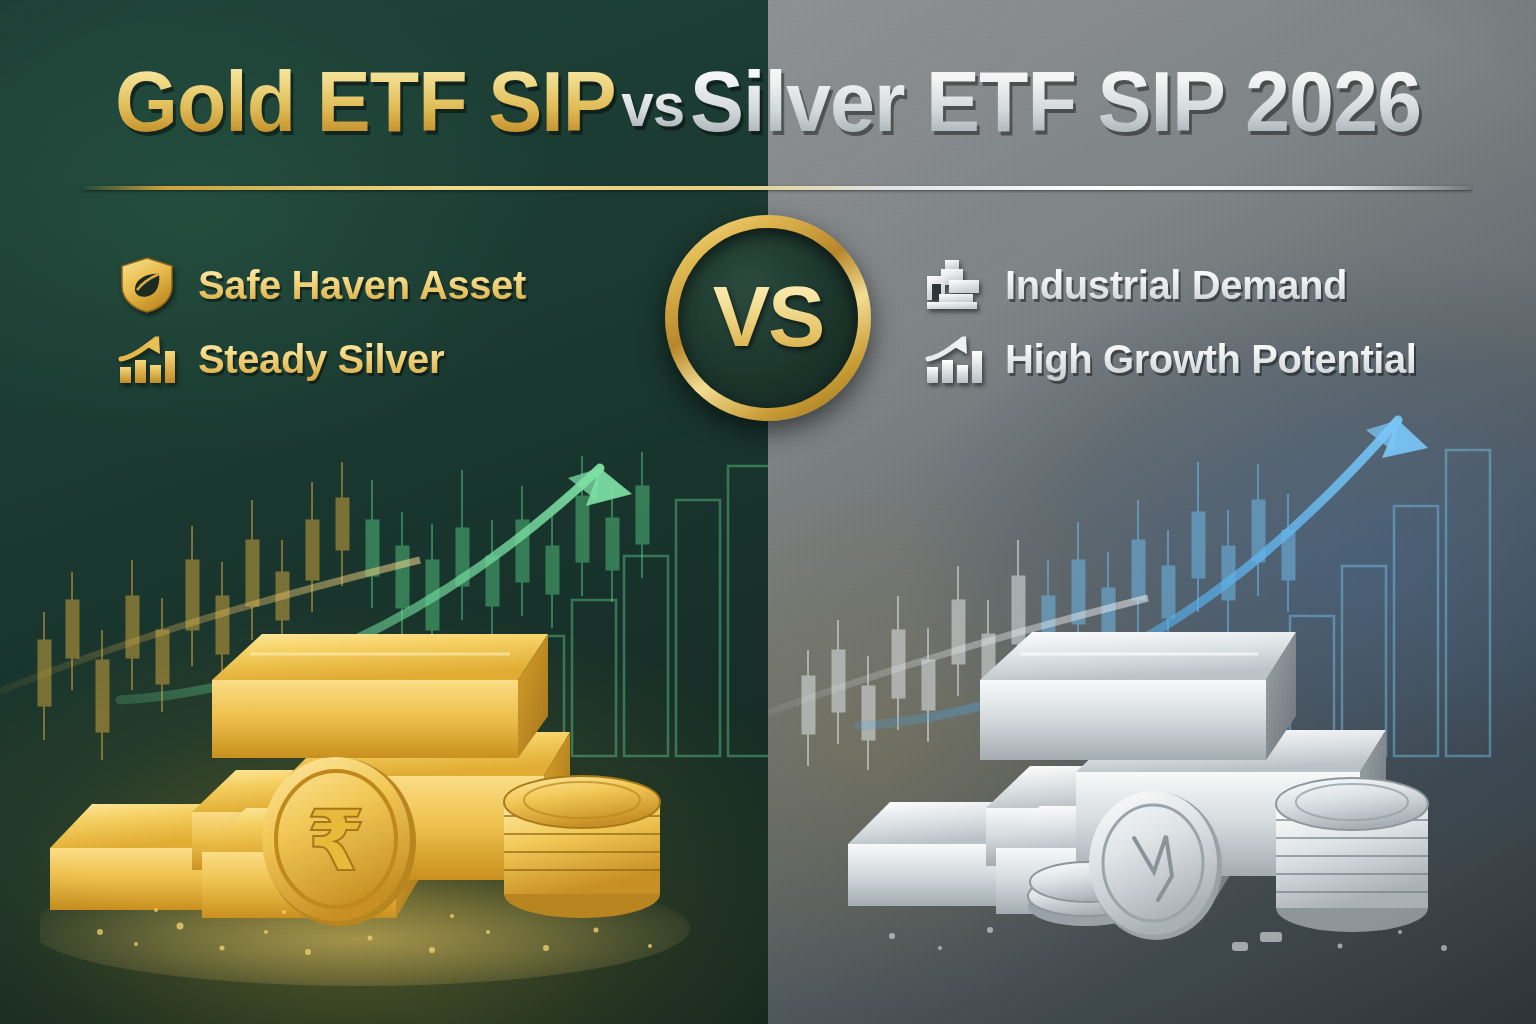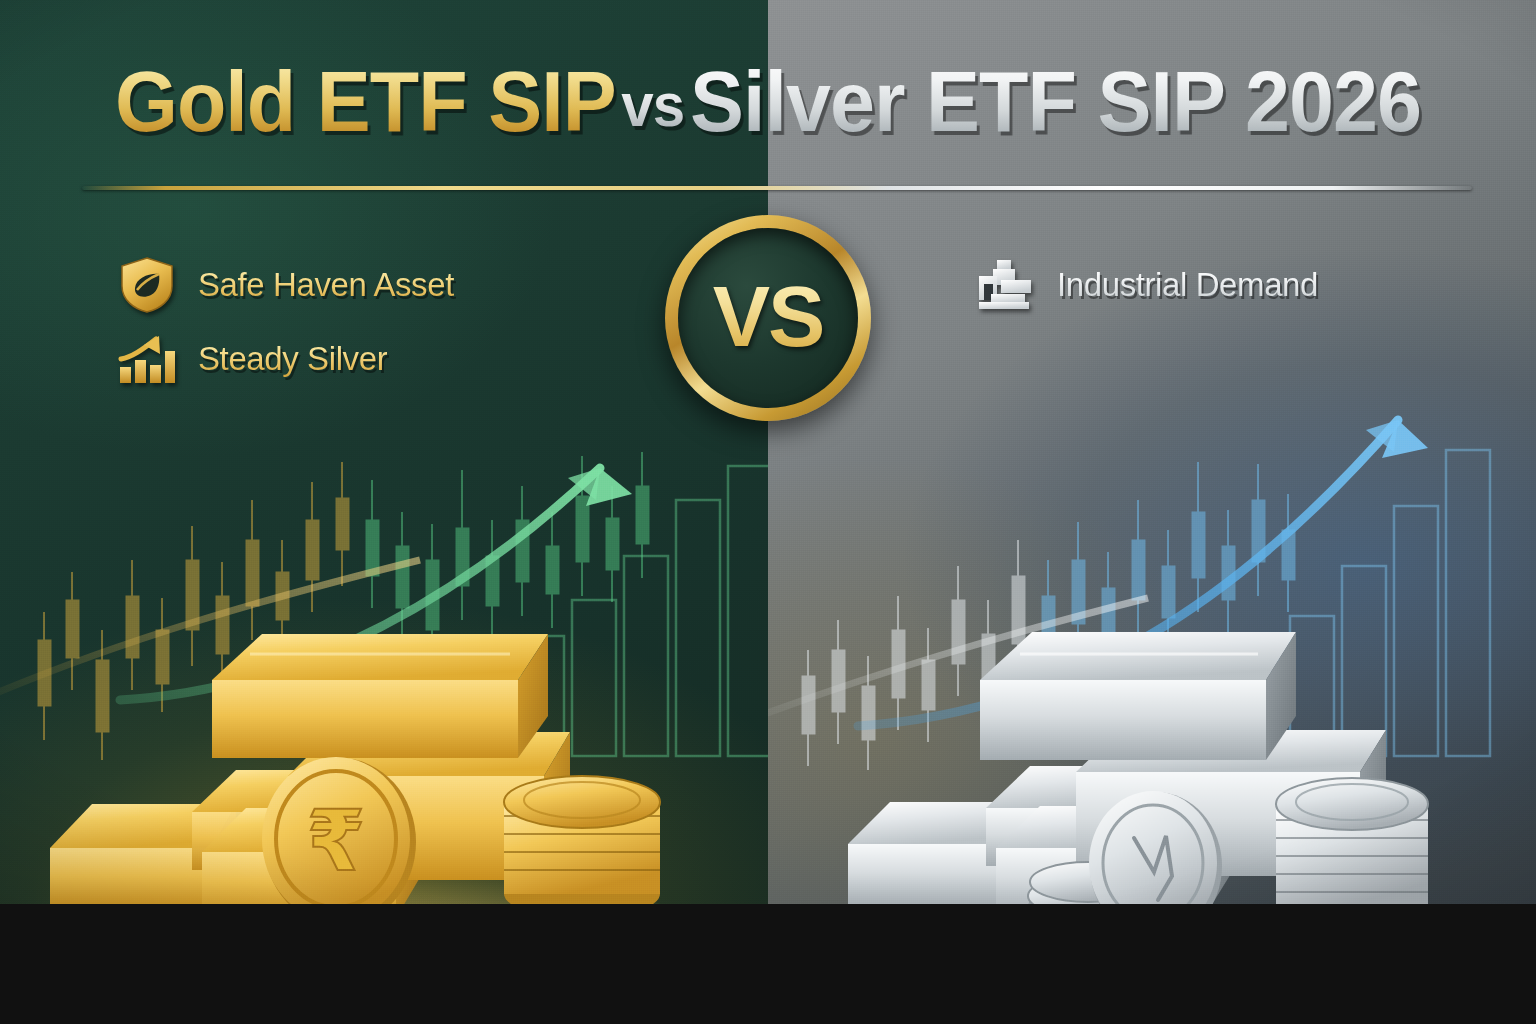--- a/index.html
+++ b/index.html
@@ -1,17 +1,17 @@
 <!DOCTYPE html>
 <html><head>
 <meta charset="utf-8">
 <style>
   html,body{margin:0;padding:0;background:#111;}
   .stage{
-    position:relative;width:1536px;height:904px;overflow:hidden;
+    position:relative;width:1536px;height:1024px;overflow:hidden;
     font-family:"Liberation Sans","DejaVu Sans",sans-serif;
   }
 
   
   .half{position:absolute;top:0;height:1024px;width:768px;overflow:hidden;}
   .half-left{left:0;
     background:
       radial-gradient(ellipse 700px 420px at 45% 88%, rgba(180,150,40,.42) 0%, rgba(120,110,35,.16) 45%, rgba(0,0,0,0) 72%),
       radial-gradient(ellipse 520px 360px at 25% 20%, rgba(40,90,70,.55) 0%, rgba(0,0,0,0) 70%),
       linear-gradient(160deg,#1e4338 0%,#1b3a31 35%,#17322b 62%,#14271f 100%);
@@ -57,31 +57,31 @@
 
   .divider{position:absolute;left:82px;top:186px;width:1390px;height:4px;border-radius:2px;
     background:linear-gradient(90deg,rgba(200,160,60,0) 0%,#c9a23c 6%,#f0d98a 26%,#e6cf84 46%,#dfe3e5 58%,#ffffff 74%,#eef1f2 90%,rgba(255,255,255,0) 100%);
     box-shadow:0 1px 3px rgba(0,0,0,.5);}
 
   
   .features{position:absolute;top:248px;}
   .feat{display:flex;align-items:center;height:74px;}
   .feat .ico{width:58px;height:58px;flex:0 0 58px;display:flex;align-items:center;justify-content:center;
     margin-right:22px;filter:drop-shadow(2px 3px 2px rgba(0,0,0,.5));}
-  .feat .lbl{font-size:33px;font-weight:normal;letter-spacing:-.4px;white-space:nowrap;}
+  .feat .lbl{font-size:40px;font-weight:bold;letter-spacing:-.4px;white-space:nowrap;}
   .lbl-gold{
     background:linear-gradient(180deg,#fdf0b4 0%,#f6dd8d 32%,#e8c262 66%,#d2a33b 100%);
     -webkit-background-clip:text;background-clip:text;color:transparent;-webkit-text-fill-color:transparent;
     filter:drop-shadow(2px 3px 0 rgba(0,0,0,.42));}
   .lbl-silver{
     background:linear-gradient(180deg,#ffffff 0%,#f2f4f5 32%,#dde1e3 66%,#c3c9cc 100%);
     -webkit-background-clip:text;background-clip:text;color:transparent;-webkit-text-fill-color:transparent;
     filter:drop-shadow(2px 3px 0 rgba(0,0,0,.42));}
   .features-left{left:118px;}
-  .features-right{left:977px;}
+  .features-right{left:925px;}
 
   
   .vsbadge{position:absolute;left:665px;top:215px;width:206px;height:206px;border-radius:50%;
     background:linear-gradient(145deg,#f6e39a 0%,#dcb košt 0%);
     box-shadow:0 10px 26px rgba(0,0,0,.55);}
   .vsring{position:absolute;inset:0;border-radius:50%;
     background:linear-gradient(150deg,#f8e7a5 0%,#e2bb55 18%,#b8862a 42%,#f3dd92 60%,#c79a33 80%,#8e6a1f 100%);}
   .vsinner{position:absolute;inset:13px;border-radius:50%;
     background:radial-gradient(circle at 38% 32%,#2b4a3d 0%,#1d382e 48%,#13271f 100%);
     box-shadow:inset 0 6px 16px rgba(0,0,0,.6);
@@ -492,20 +492,39 @@
           <rect x="2" y="18" width="18" height="24" fill="url(#fcS)"></rect>
           <rect x="7" y="26" width="9" height="16" fill="#30363a"></rect>
           <rect x="24" y="22" width="30" height="13" fill="url(#fcS)"></rect>
           <rect x="14" y="36" width="34" height="9" fill="url(#fcS)"></rect>
           <rect x="2" y="44" width="50" height="7" fill="url(#fcS)"></rect>
         </svg>
       </span>
       <span class="lbl lbl-silver">Industrial Demand</span>
     </div>
 
+    <div class="feat">
+      <span class="ico">
+        <svg width="58" height="52" viewBox="0 0 58 52">
+          <defs>
+              <linearGradient id="bcS" x1="0" y1="0" x2="0" y2="1">
+            <stop offset="0%" stop-color="#ffffff"></stop>
+                <stop offset="100%" stop-color="#b9c0c4"></stop>
+          </linearGradient>
+            </defs>
+          <rect x="2" y="34" width="11" height="16" fill="url(#bcS)"></rect>
+          <rect x="17" y="27" width="11" height="23" fill="url(#bcS)"></rect>
+          <rect x="32" y="32" width="11" height="18" fill="url(#bcS)"></rect>
+          <rect x="47" y="18" width="10" height="32" fill="url(#bcS)"></rect>
+          <path d="M3 26 C14 24 24 17 38 6" stroke="#e8ecee" stroke-width="5" fill="none" stroke-linecap="round"></path>
+          <path d="M41 3 L42 21 L26 12 Z" fill="#eef1f3"></path>
+        </svg>
+      </span>
+      <span class="lbl lbl-silver">High Growth Potential</span>
+    </div>
   </div>
 
   <div class="vsbadge">
     <div class="vsring"></div>
     <div class="vsinner">
       <span class="vstext">VS</span>
     </div>
   </div>
 
 </div>

